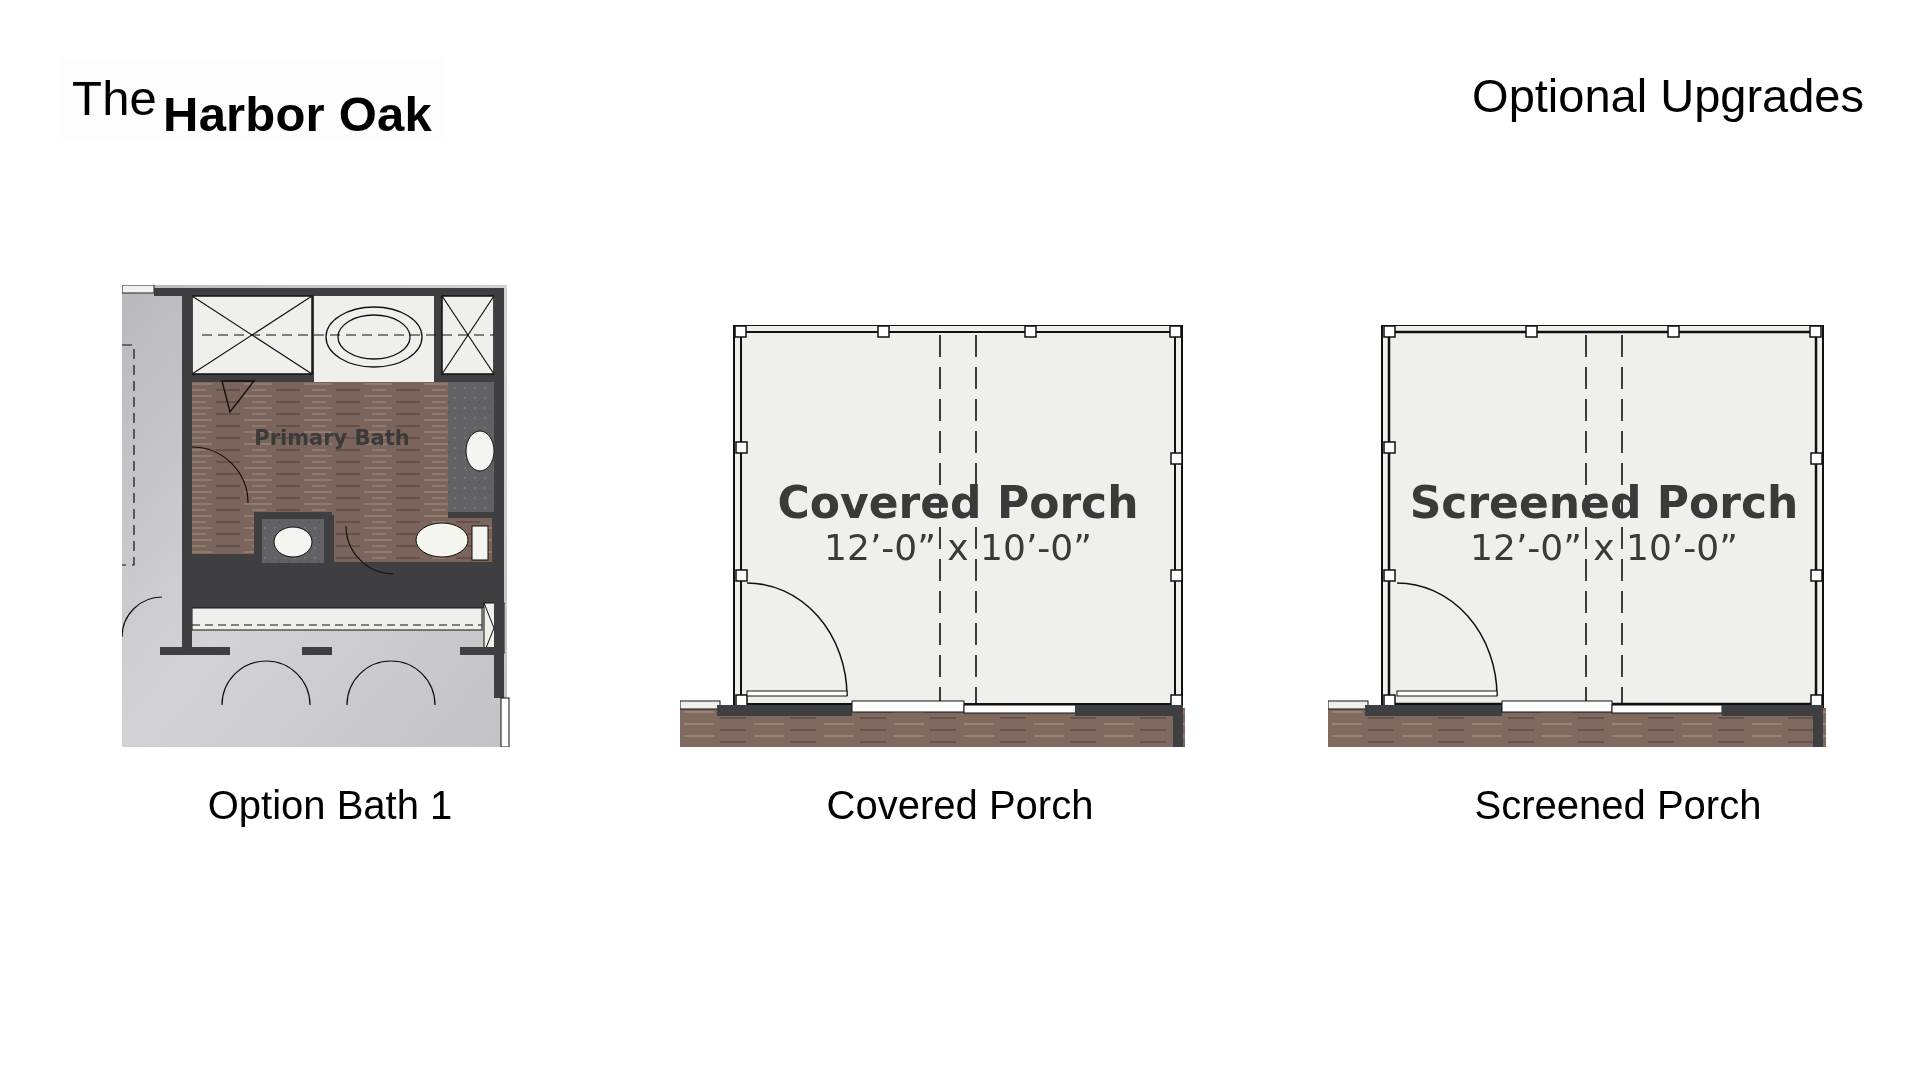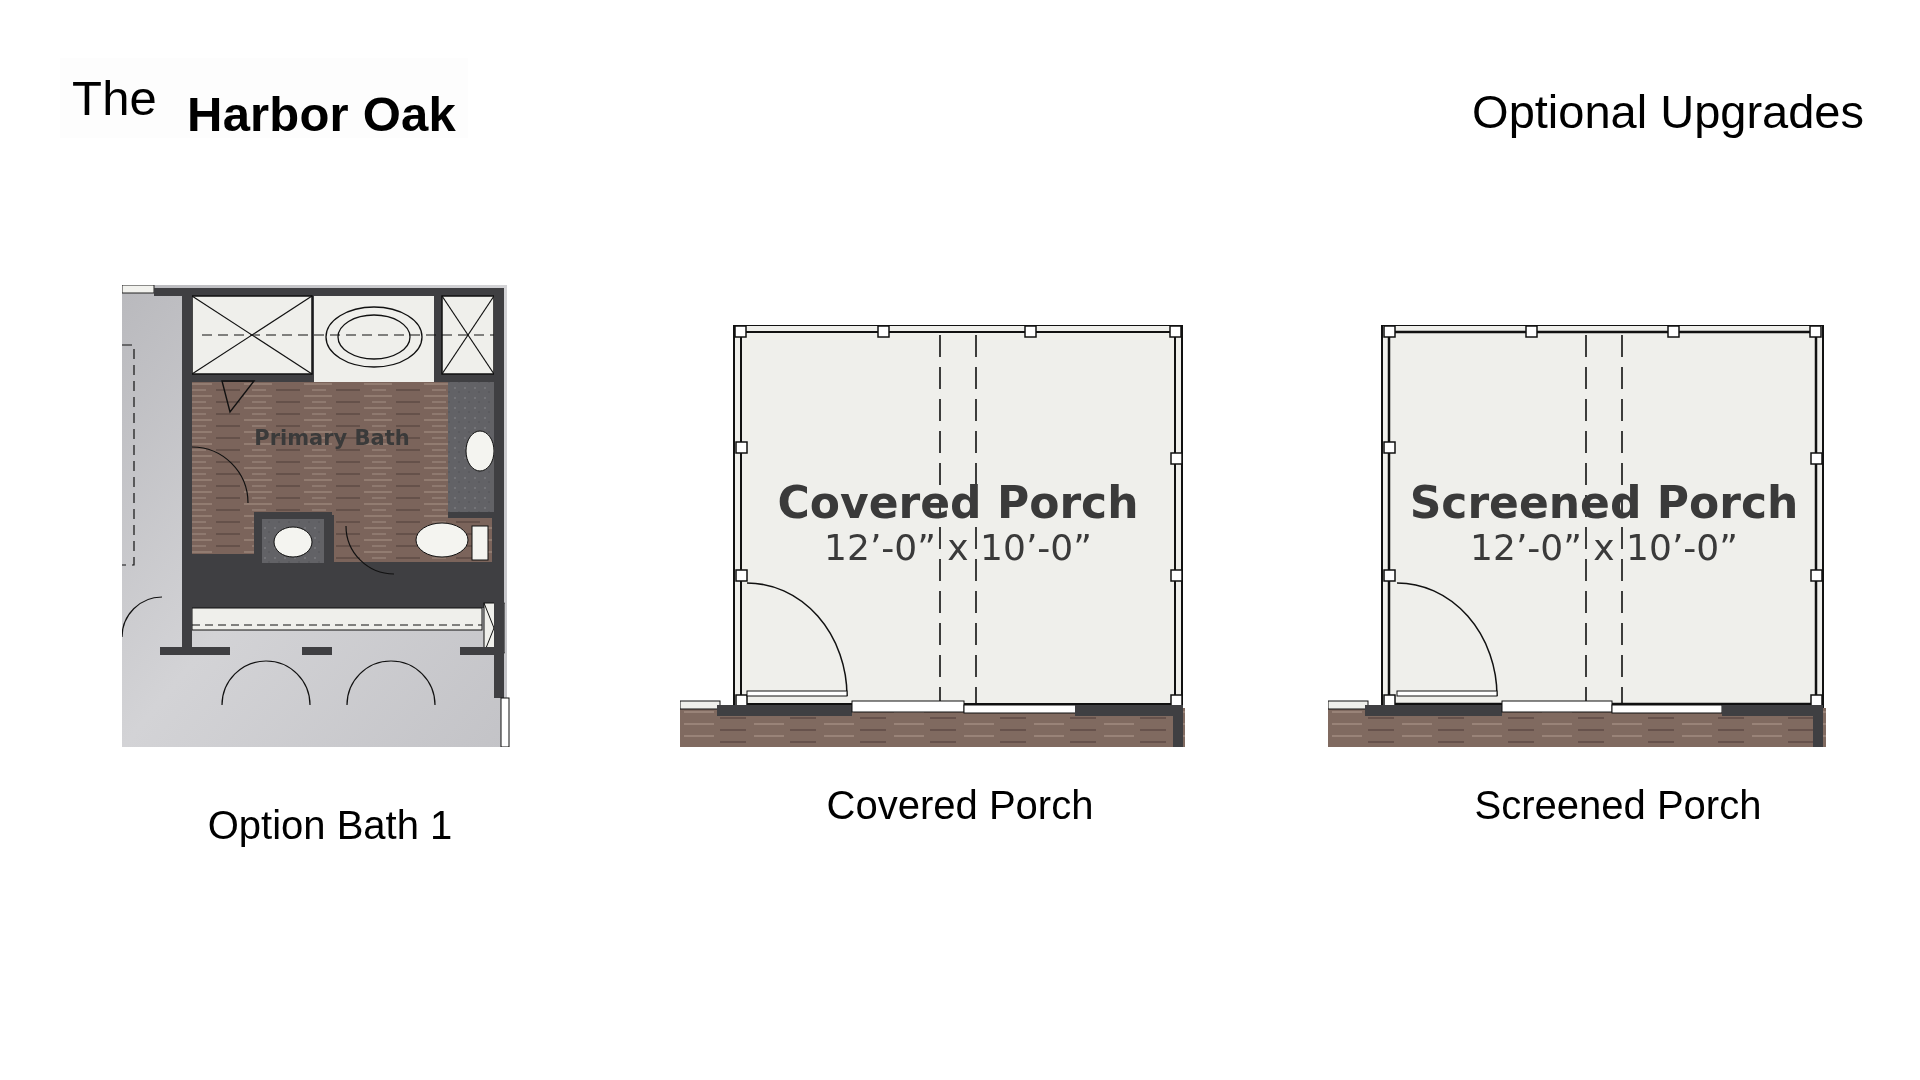--- a/index.html
+++ b/index.html
@@ -1,20 +1,20 @@
 <!DOCTYPE html>
 <html><head>
 <meta charset="utf-8">
 <style>
   html,body{margin:0;padding:0;background:#fff;}
   body{width:1920px;height:1080px;position:relative;overflow:hidden;font-family:"Liberation Sans",sans-serif;color:#000;}
   .title{position:absolute;left:60px;top:58px;height:80px;padding:0 12px;background:#fdfdfd;display:flex;align-items:center;font-size:49px;letter-spacing:0.2px;}
-  .title .light{font-weight:400;margin-right:30px;}
+  .title .light{font-weight:400;margin-right:6px;}
   .title .bold{font-weight:700;margin-top:32px;}
-  .subtitle{position:absolute;right:56px;top:84px;font-size:47px;font-weight:400;}
+  .subtitle{position:absolute;right:56px;top:68px;font-size:47px;font-weight:400;}
   .plan{position:absolute;}
   .caption{position:absolute;text-align:center;font-size:40px;line-height:50px;}
   svg text{font-family:"DejaVu Sans",sans-serif;}
 </style>
 </head>
 <body>
 
 <div class="title">
   <span class="light">The</span>
   <span class="bold">Harbor Oak</span>
@@ -99,21 +99,21 @@
     <path d="M100,420 A44,44 0 0 1 144,376 M144,376 A44,44 0 0 1 188,420" fill="none" stroke="#111" stroke-width="1.2"></path>
     <path d="M225,420 A44,44 0 0 1 269,376 M269,376 A44,44 0 0 1 313,420" fill="none" stroke="#111" stroke-width="1.2"></path>
 
     <path d="M0,352 A40,40 0 0 1 40,312" fill="none" stroke="#111" stroke-width="1.2"></path>
 
     <path d="M0,60 L12,60 L12,280 L0,280" fill="none" stroke="#111" stroke-width="1.2" stroke-dasharray="10,6"></path>
 
     <rect x="379" y="413" width="8" height="49" fill="#fff" stroke="#111" stroke-width="1"></rect>
   </svg>
 </div>
-<div class="caption" style="left:130px;top:800px;width:400px;text-align:center;">
+<div class="caption" style="left:130px;top:780px;width:400px;text-align:center;">
   <div>Option Bath 1</div>
 </div>
 
 <div class="plan" style="left:680px;top:325px;width:510px;height:422px;">
   <svg width="510" height="422" viewBox="0 0 510 422">
     <defs>
       <pattern id="wood2" width="70" height="12" patternUnits="userSpaceOnUse">
         <rect width="70" height="12" fill="#806a60"></rect>
         <line x1="4" y1="3" x2="34" y2="3" stroke="#a18c80" stroke-width="1.5"></line>
         <line x1="40" y1="9" x2="66" y2="9" stroke="#5f4a45" stroke-width="1.5"></line>

